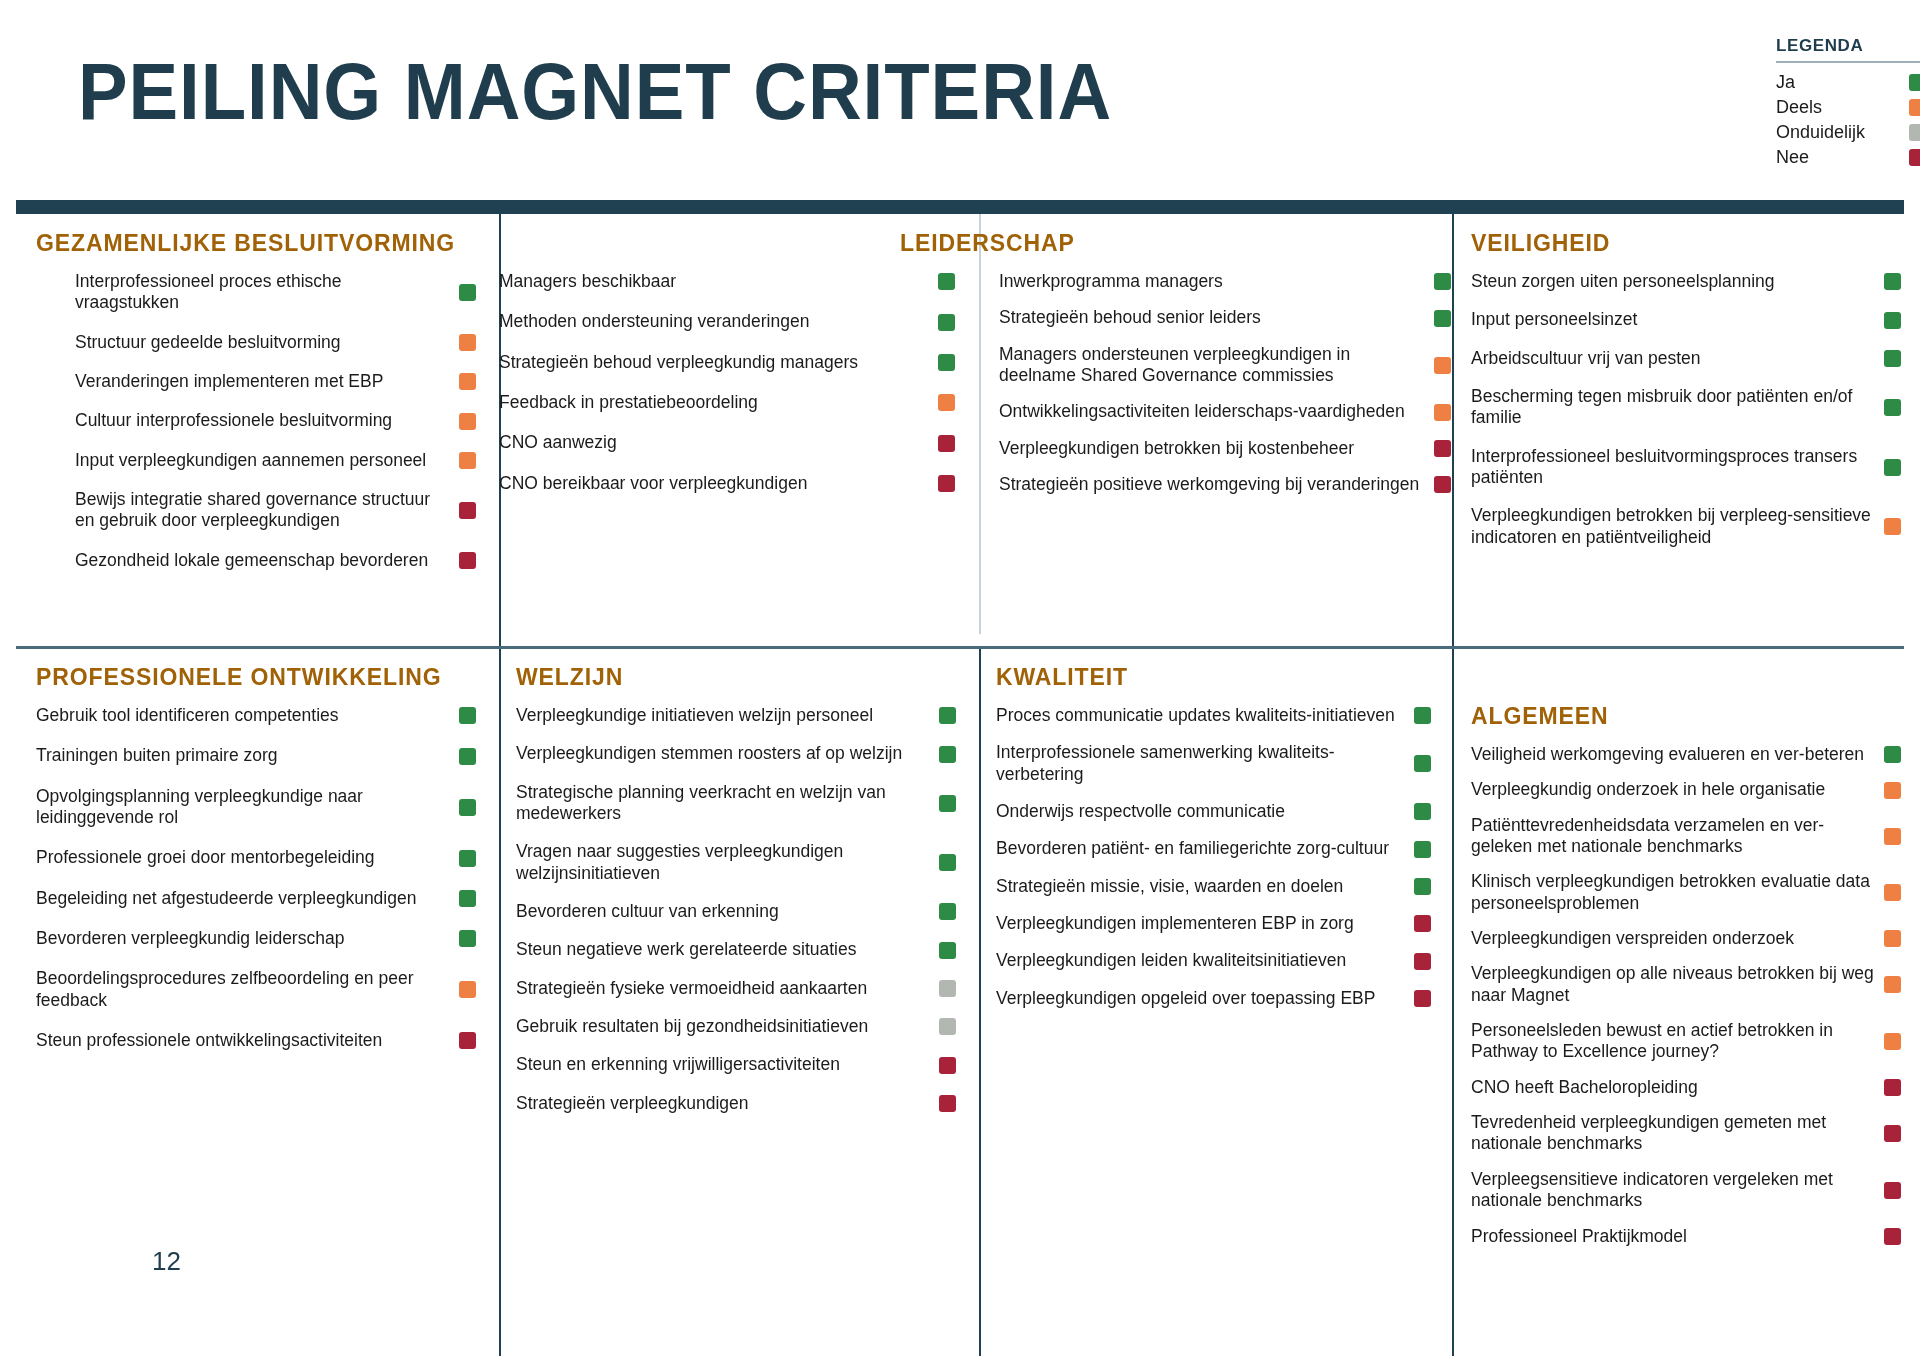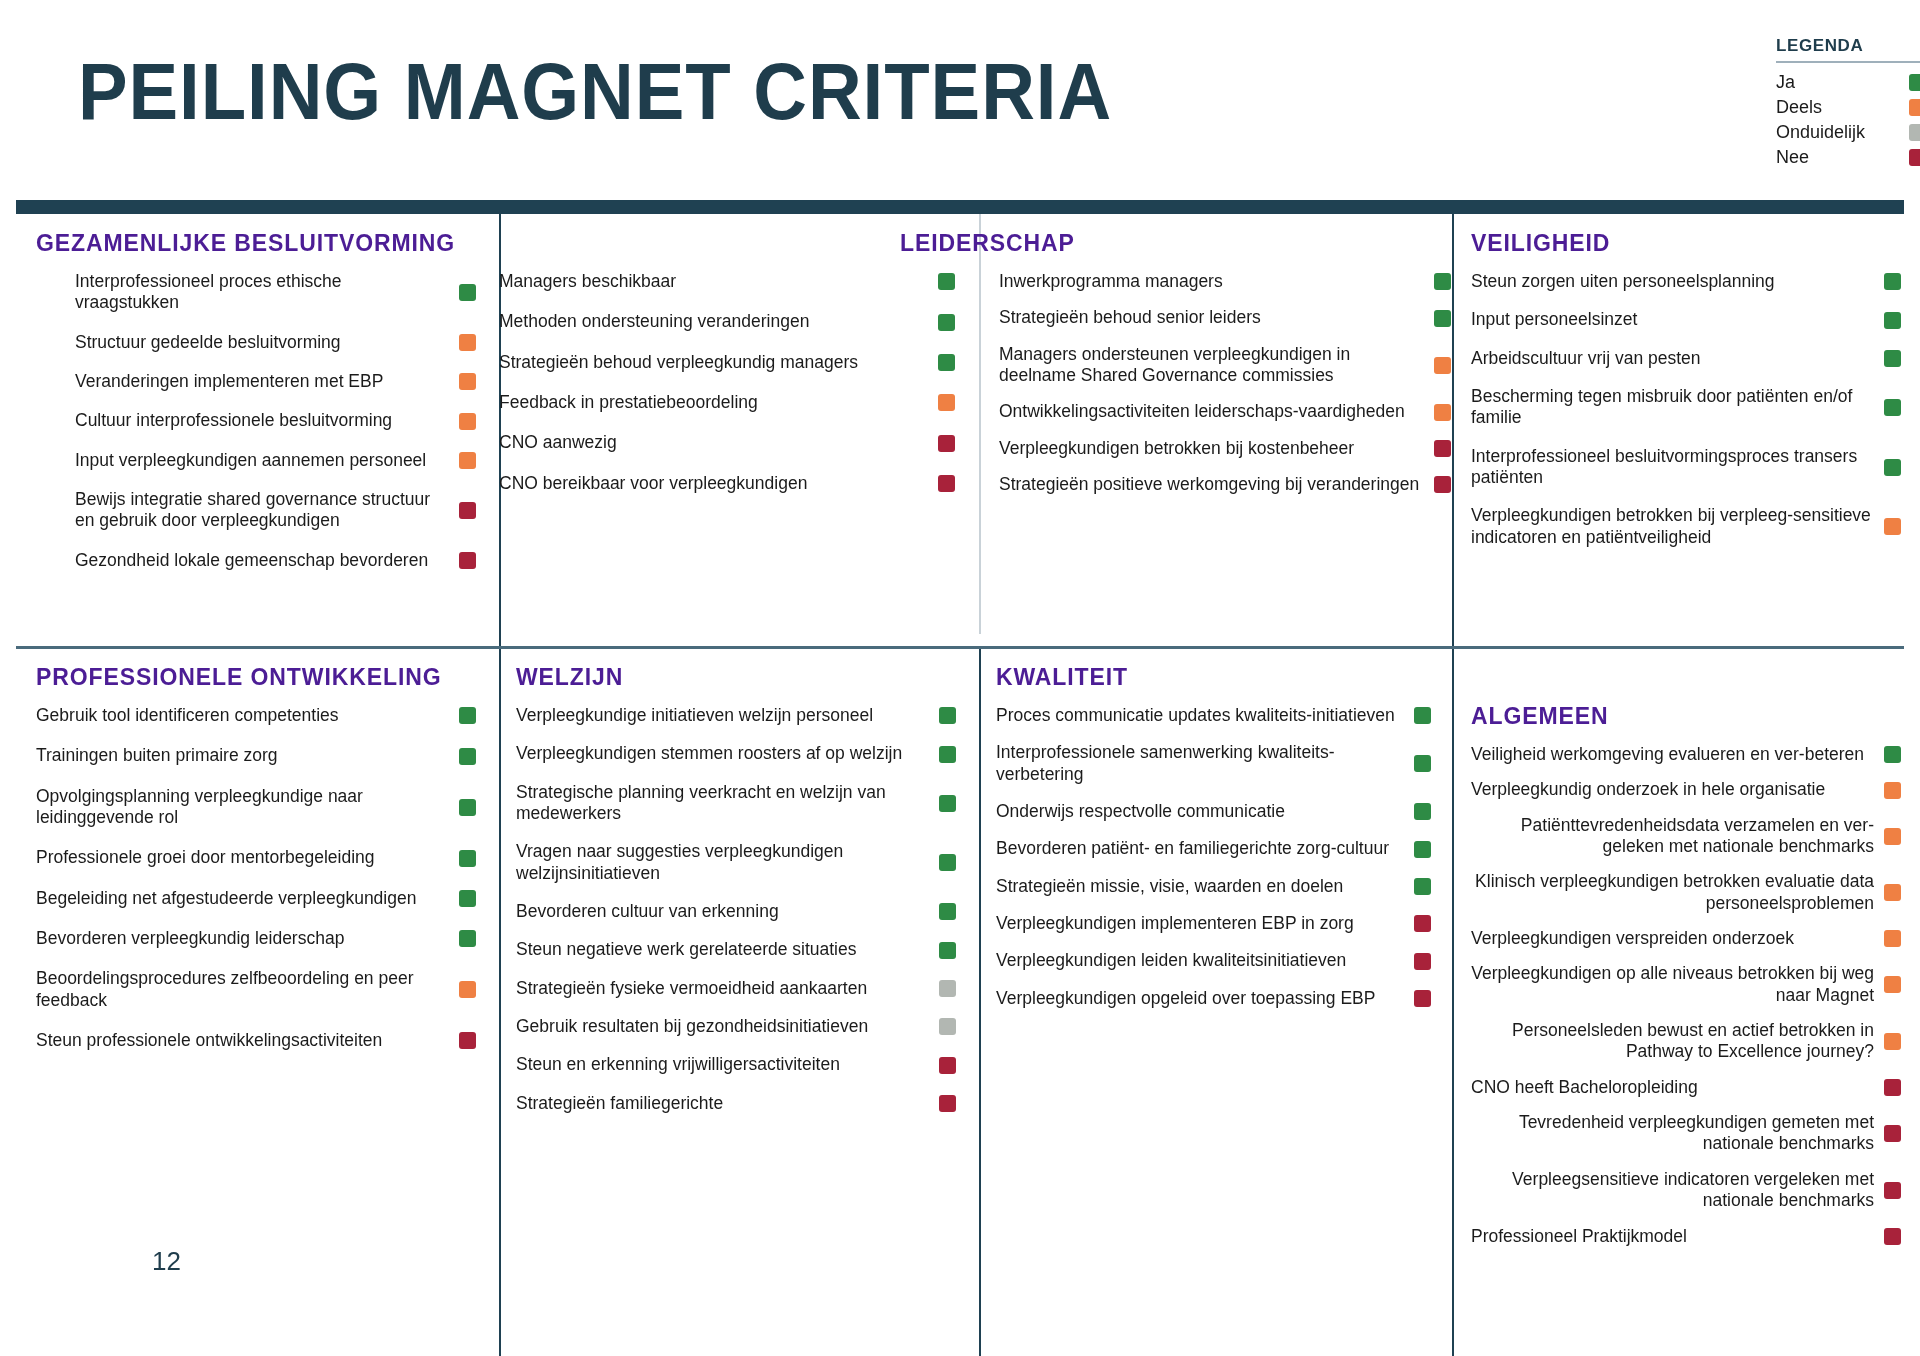--- a/index.html
+++ b/index.html
@@ -55,21 +55,21 @@
   .vdiv.v2{left:963px;}
   .vdiv.v3{left:1436px;}
   .vdiv.short{ height:420px; background:#c9d2d8; top:0;}
   .hdiv{
     position:absolute; left:0; top:432px; width:1888px; height:3px;
     background:#4a6b7c;
   }
   
   .panel{position:absolute;}
   .panel-title{
-    font-size:23px; font-weight:700; letter-spacing:.9px; color:#4c1d95;
+    font-size:23px; font-weight:700; letter-spacing:.9px; color:#a16207;
     margin-bottom:14px; white-space:nowrap;
   }
   .panel-title.center{text-align:center;padding-left:24px;}
   .item{
     display:flex; align-items:center; justify-content:space-between;
     gap:10px;
   }
   .item-label{
     font-size:17.5px; line-height:1.22; color:#1b1b1b;
   }
@@ -327,21 +327,21 @@
         </div>
         <div class="item">
           <span class="item-label">Gebruik resultaten bij gezondheidsinitiatieven</span>
           <span class="sw" style="background: rgb(178, 183, 178);"></span>
         </div>
         <div class="item">
           <span class="item-label">Steun en erkenning vrijwilligersactiviteiten</span>
           <span class="sw" style="background: rgb(168, 34, 58);"></span>
         </div>
         <div class="item">
-          <span class="item-label">Strategieën familiegerichte</span>
+          <span class="item-label">Strategieën verpleegkundigen</span>
           <span class="sw" style="background: rgb(168, 34, 58);"></span>
         </div>
       </div>
   </div>
 
   <div class="panel" id="p-kwaliteit">
     <div class="panel-title">KWALITEIT</div>
     <div class="items" style="display: flex; flex-direction: column; row-gap: 16px;">
         <div class="item">
           <span class="item-label">Proces communicatie updates kwaliteits-initiatieven</span>
@@ -373,21 +373,21 @@
         </div>
         <div class="item">
           <span class="item-label">Verpleegkundigen opgeleid over toepassing EBP</span>
           <span class="sw" style="background: rgb(168, 34, 58);"></span>
         </div>
       </div>
   </div>
 
   <div class="panel" id="p-algemeen">
     <div class="panel-title">ALGEMEEN</div>
-    <div class="items" style="display: flex; flex-direction: column; row-gap: 14px; text-align: right;">
+    <div class="items" style="display: flex; flex-direction: column; row-gap: 14px;">
         <div class="item">
           <span class="item-label">Veiligheid werkomgeving evalueren en ver-beteren</span>
           <span class="sw" style="background: rgb(46, 139, 69);"></span>
         </div>
         <div class="item">
           <span class="item-label">Verpleegkundig onderzoek in hele organisatie</span>
           <span class="sw" style="background: rgb(239, 128, 67);"></span>
         </div>
         <div class="item">
           <span class="item-label">Patiënttevredenheidsdata verzamelen en ver-geleken met nationale benchmarks</span>

